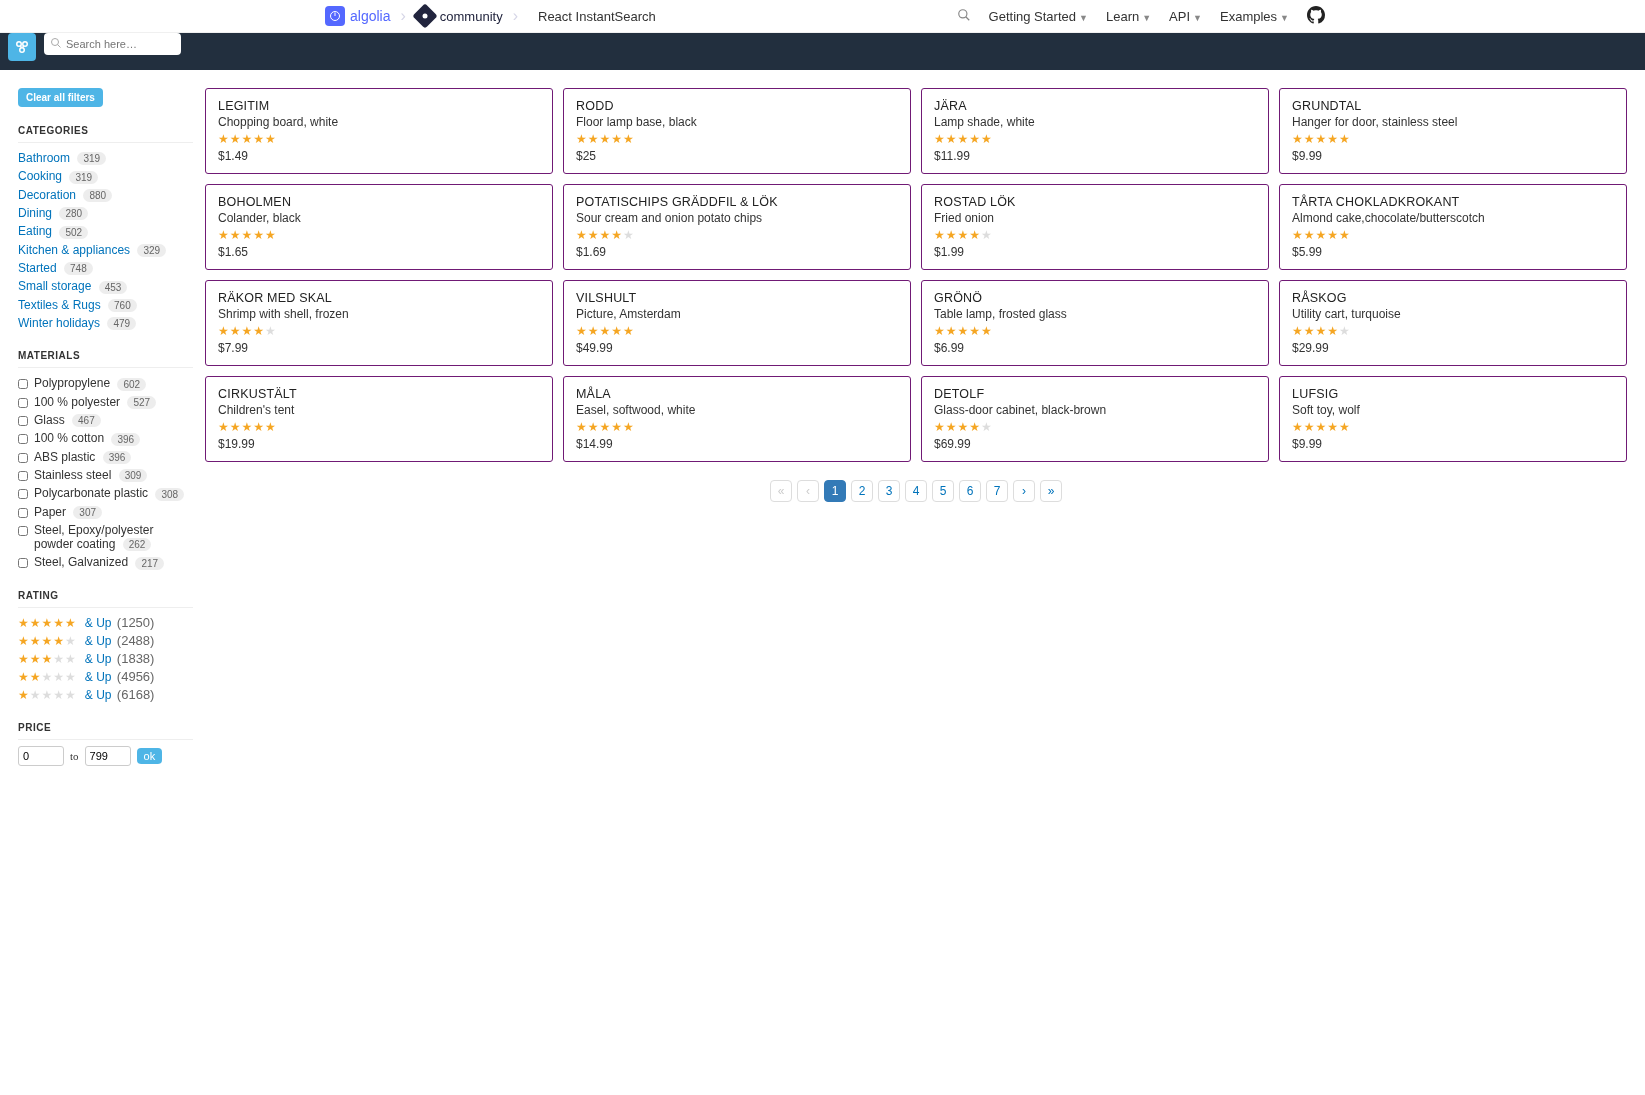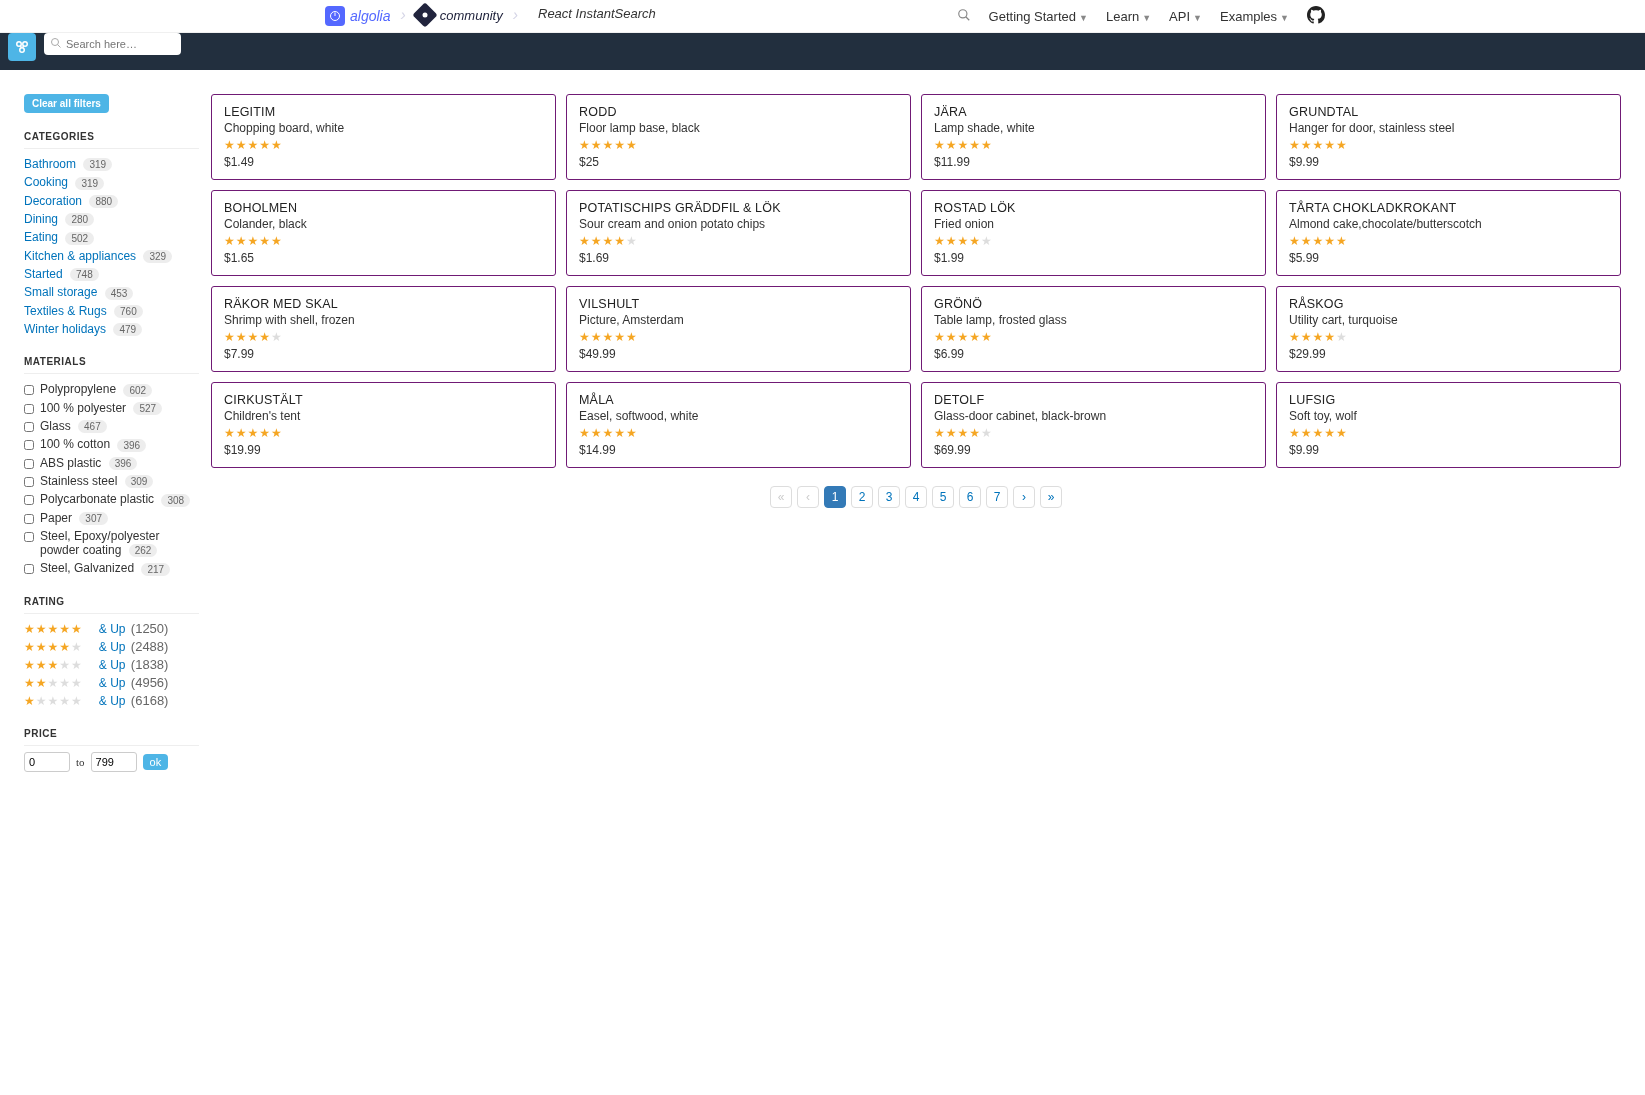--- a/index.html
+++ b/index.html
@@ -1,20 +1,20 @@
 <!DOCTYPE html>
 <html><head>
 <meta charset="utf-8">
 <style>
 * { box-sizing: border-box; margin: 0; padding: 0; }
 body { font-family: -apple-system, BlinkMacSystemFont, "Segoe UI", Helvetica, Arial, sans-serif; font-size: 13px; color: #333; background: #fff; }
 
 
 .topnav { background: #fff; height: 33px; display: flex; align-items: center; padding: 0 20px; border-bottom: 1px solid #f0f0f0; }
-.topnav-left { display: flex; align-items: flex-start; margin-left: 305px; font-style: italic; }
+.topnav-left { display: flex; align-items: center; margin-left: 305px; }
 .brand-algolia { display: flex; align-items: center; font-weight: 500; color: #5468ff; font-size: 14px; }
 .brand-algolia .logo-box { width: 20px; height: 20px; background: #5468ff; border-radius: 4px; display:inline-flex; align-items:center; justify-content:center; margin-right:5px; }
 .brand-algolia .logo-box svg { width:12px; height:12px; }
 .chev-sep { color:#d6d6e7; margin: 0 10px; font-size:16px; }
 .brand-community { display:flex; align-items:center; font-weight:500; color:#21243d; font-size:13px; }
 .brand-community .diamond { width:18px; height:18px; transform:rotate(45deg); background:#21243d; display:inline-flex; align-items:center; justify-content:center; margin-right:6px; border-radius:3px; }
 .brand-community .diamond svg { transform:rotate(-45deg); width:10px; height:10px; }
 .crumb-title { font-size:13px; color:#333; margin-left:10px; }
 .topnav-right { margin-left:auto; display:flex; align-items:center; gap:18px; font-size:13px; color:#333; margin-right:300px; }
 .topnav-right .search-ico { color:#888; }
@@ -23,40 +23,40 @@
 .gh-icon { width:18px; height:18px; }
 
 
 .searchbar { background:#222f3e; height:37px; display:flex; padding:0 8px; }
 .searchbar .app-logo { width:28px; height:28px; background:#4eb5e6; border-radius:4px; display:flex; align-items:center; justify-content:center; margin-right:8px; }
 .searchbar .app-logo svg { width:18px; height:18px; fill:#fff; }
 .searchbar .searchbox { position:relative; width:137px; }
 .searchbar .searchbox input { width:100%; height:22px; border-radius:4px; border:none; padding:0 8px 0 22px; font-size:11px; background:#fff; color:#333; }
 .searchbar .searchbox .mag { position:absolute; left:6px; top:4px; color:#aaa; }
 
-.main { display:flex; padding: 24px; gap: 12px; align-items:flex-start; }
+.main { display:flex; padding: 18px; gap: 12px; align-items:flex-start; }
 
 
 .sidebar { width: 175px; flex-shrink:0; }
 .clear-btn { background:#4eb5e6; color:#fff; border:none; border-radius:4px; font-size:10px; font-weight:700; padding:4px 8px; cursor:pointer; }
 .facet-title { font-size:10px; font-weight:700; letter-spacing:.5px; color:#333; text-transform:uppercase; margin-top:18px; margin-bottom:6px; }
 .facet-hr { border:none; border-top:1px solid #eee; margin-bottom:6px; }
 .cat-list { list-style:none; }
 .cat-list li { padding:2px 0; font-size:12px; }
 .cat-list a { color:#0073bb; text-decoration:none; }
 .count-badge { display:inline-block; background:#ededed; color:#666; border-radius:8px; font-size:10px; padding:1px 6px; margin-left:4px; vertical-align:middle; }
 .mat-list { list-style:none; }
 .mat-list li { padding:2px 0; font-size:12px; display:flex; align-items:flex-start; }
 .mat-list input[type=checkbox] { margin-right:6px; margin-top:3px; width:10px; height:10px; accent-color:#999; }
 .mat-list label { flex:1; }
 .rating-list { list-style:none; }
 .rating-list li { padding:1.5px 0; font-size:12px; }
 .rating-list .stars { color:#f5a623; font-size:12px; letter-spacing:1px; }
 .rating-list .stars .empty { color:#ddd; }
-.rating-list .andup { color:#0073bb; margin-left:16px; }
+.rating-list .andup { color:#0073bb; margin-left:8px; }
 .rating-list .rcount { color:#666; font-size:13px; margin-left:2px; }
 .price-row { display:flex; align-items:center; gap:6px; margin-top:6px; }
 .price-row input { width:46px; height:20px; border:1px solid #ccc; border-radius:3px; padding:0 4px; font-size:11px; }
 .price-row .to { font-size:11px;font-family:Liberation Serif, serif; }
 .price-row .ok { background:#4eb5e6; color:#fff; border:none; border-radius:4px; font-size:11px; padding:2px 7px; cursor:pointer; }
 
 
 .results { flex:1; }
 .results-header { display:flex; align-items:center; justify-content:space-between; margin-bottom:8px; }
 .stats { font-size:11px; color:#666; }

